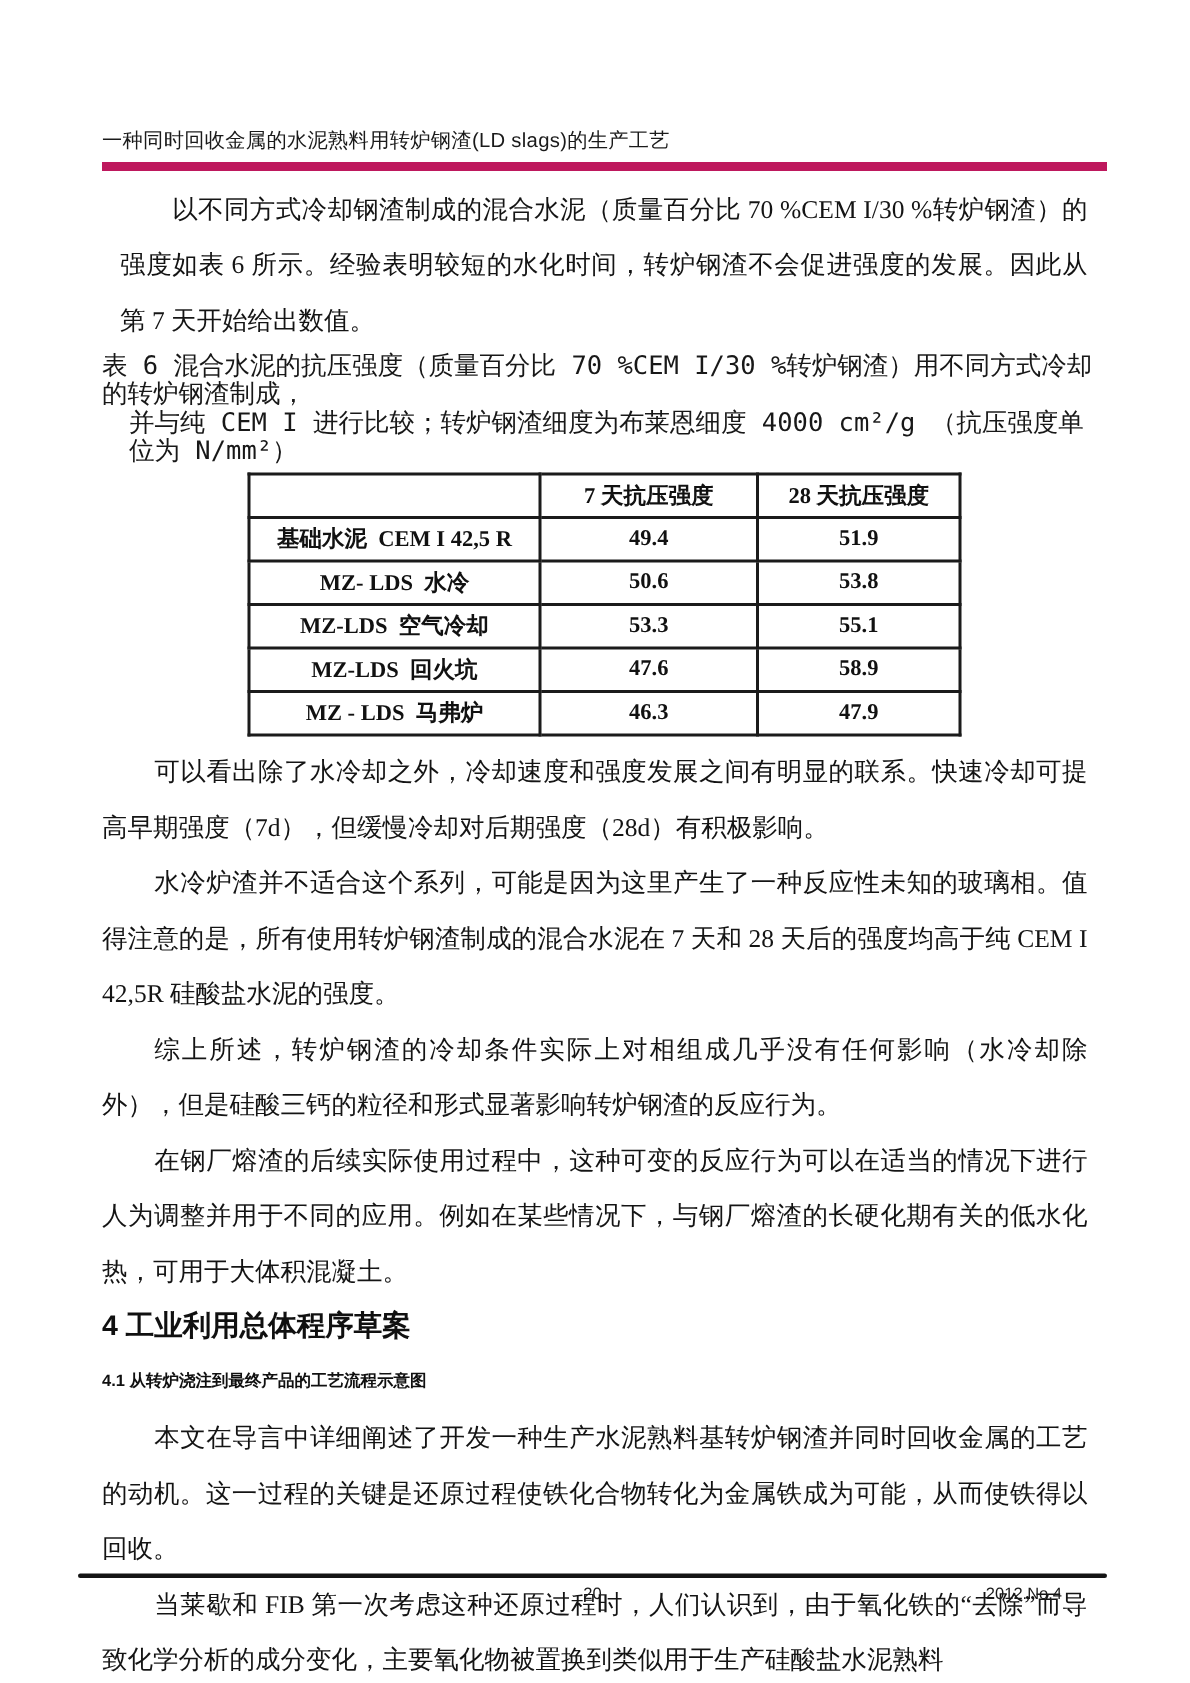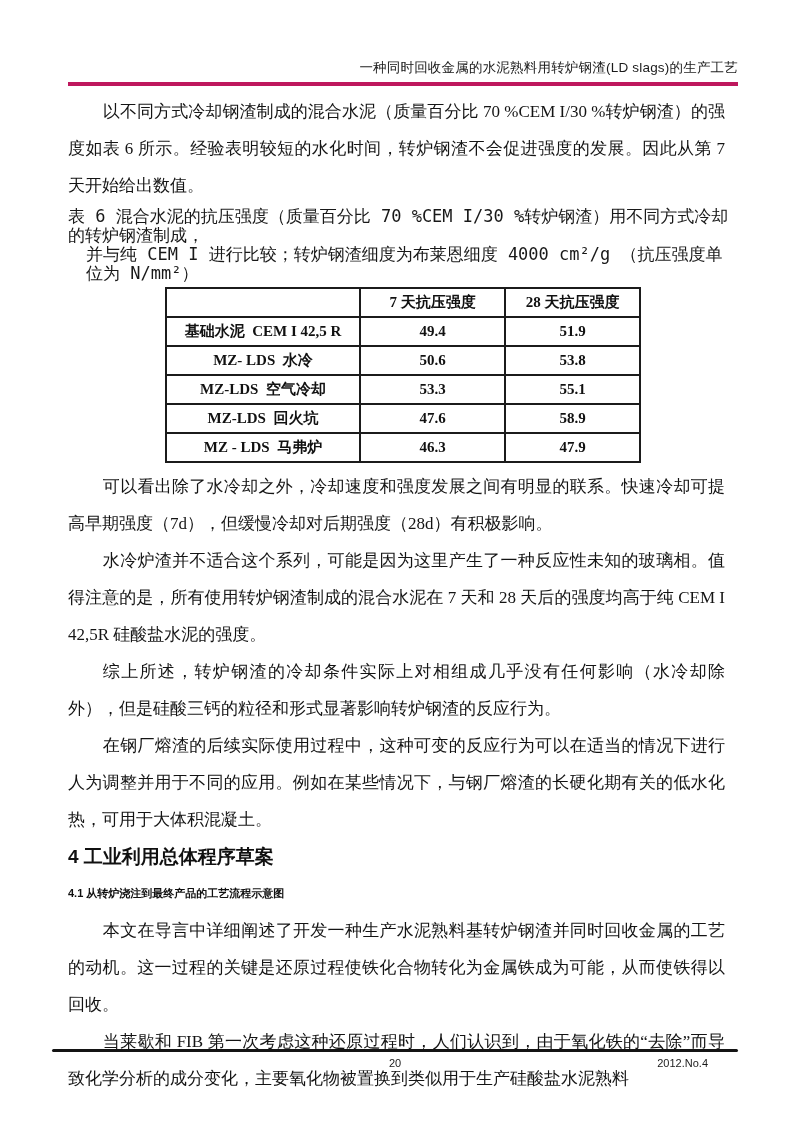--- a/index.html
+++ b/index.html
@@ -9,40 +9,40 @@
     height: 1122px;
     margin: 0 auto;
     background: #ffffff;
     box-sizing: border-box;
     padding: 0 55px 0 68px;
     overflow: hidden;
     font-family: "Liberation Serif", "DejaVu Serif", serif;
     color: #151515;
   }
   .doc-header {
-    margin-top: 59px;
+    margin-top: 85px;
     padding-bottom: 5px;
-    border-bottom: 4px solid #be185d;
-    text-align: right;
+    border-bottom: 6px solid #be185d;
+    text-align: left;
   }
   .doc-header-title {
     font-family: "Liberation Sans", "DejaVu Sans", sans-serif;
     font-size: 13.5px;
     color: #1a1a1a;
     letter-spacing: 0.2px;
   }
   .body-para {
     margin: 0 13px 0 0;
     font-size: 17px;
     line-height: 37px;
     text-align: justify;
     text-indent: 2.05em;
     color: #141414;
   }
-  .p-first { margin-top: 7px; }
+  .p-first { margin-top: 7px; margin-left: 12px; }
   .p-after-table { margin-top: 5px; }
   .table-caption {
     margin-top: 3px;
     font-family: "DejaVu Sans Mono", "Liberation Mono", monospace;
     font-size: 17px;
     line-height: 19px;
     color: #181818;
   }
   .cap-line2 { padding-left: 18px; }
   .data-table {

